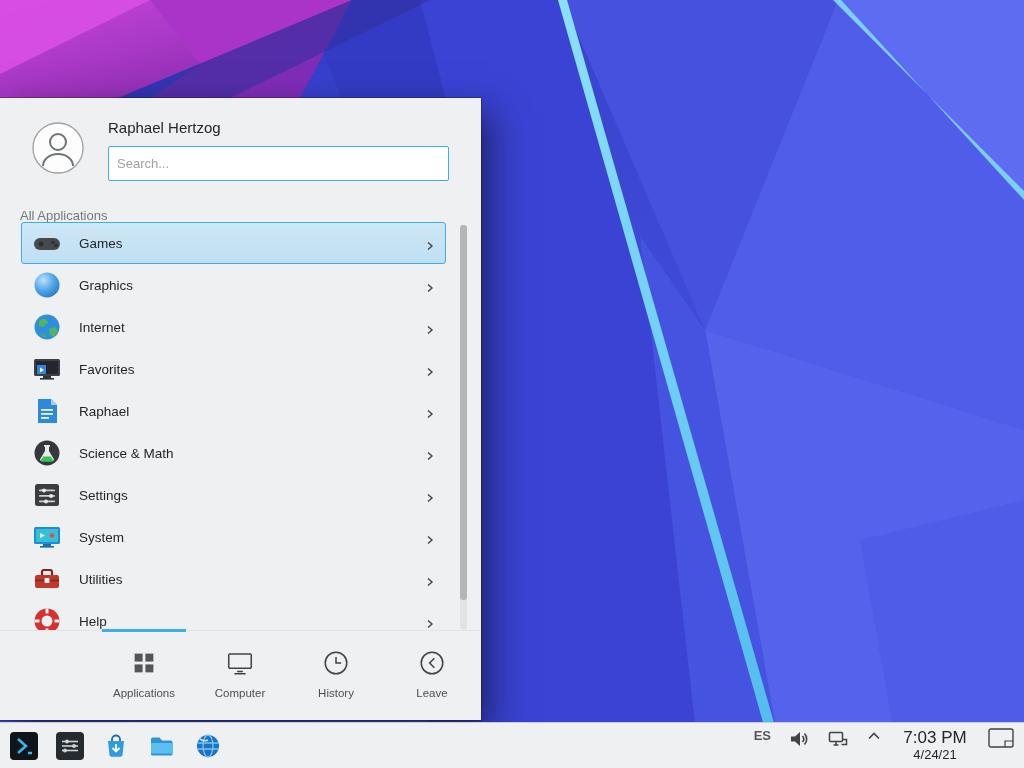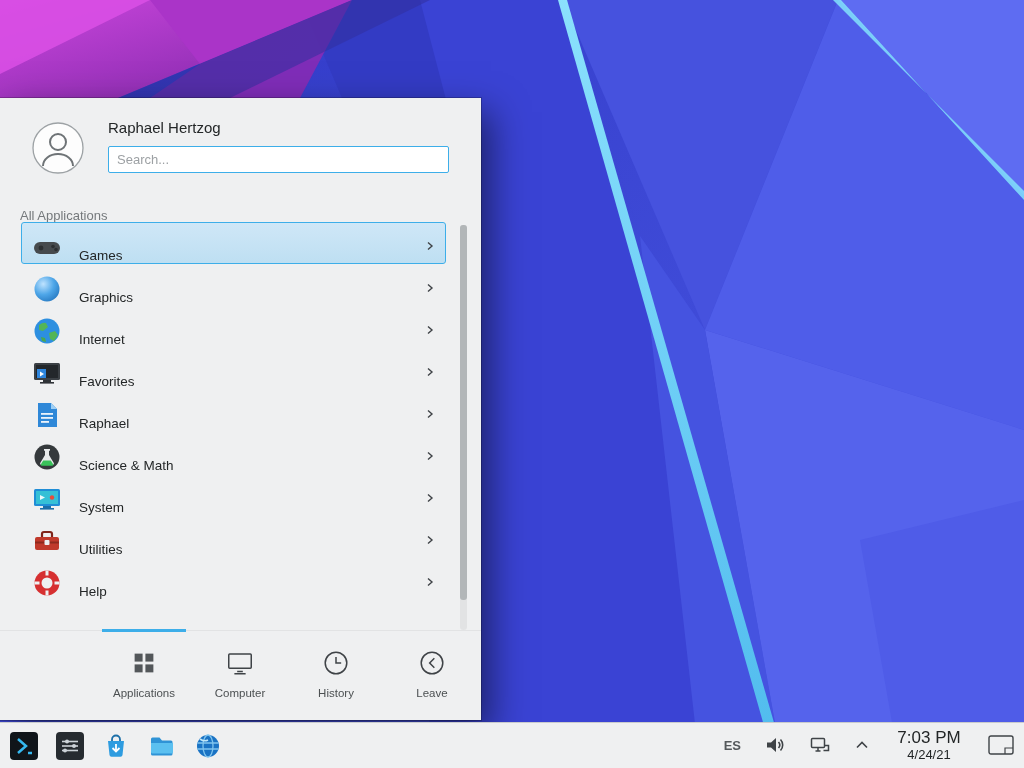--- a/index.html
+++ b/index.html
@@ -10,30 +10,30 @@
 
   
   .launcher-panel {
     position:absolute; left:0; top:98px; width:481px; height:622px;
     background:#eff0f1;
     box-shadow:0 0 0 1px rgba(0,0,0,.22), 10px 14px 34px rgba(0,0,0,.5);
   }
   .avatar { position:absolute; left:32px; top:24px; width:52px; height:52px; }
   .user-name { position:absolute; left:108px; top:21px; font-size:15px; color:#232627; }
   .search-input {
-    position:absolute; left:108px; top:48px; width:341px; height:27px;
+    position:absolute; left:108px; top:48px; width:341px; height:35px;
     border:1px solid #3daee9; border-radius:2px; background:#ffffff;
     font-family:"Liberation Sans",sans-serif; font-size:13px; color:#b91c1c;
     padding:0 8px; outline:none;
   }
   .search-input::placeholder { color:#9da1a4; }
   .section-label { position:absolute; left:20px; top:110px; font-size:13px; color:#75797c; }
 
   .cat-list { position:absolute; left:21px; top:124px; width:425px; height:408px; overflow:hidden; }
-  .cat-row { height:42px; display:flex; align-items:flex-end; position:relative;
+  .cat-row { height:42px; display:flex; align-items:center; position:relative;
              border:1px solid transparent; border-radius:3px; }
   .cat-row.selected { background:linear-gradient(#cfe7f7,#bedff2); border-color:#3daee9; }
   .cat-icon { width:32px; height:32px; margin-left:9px; flex:none; }
   .cat-icon svg { width:32px; height:32px; display:block; }
   .cat-label { margin-left:16px; font-size:13.5px; color:#232627; }
   .cat-arrow { position:absolute; right:9px; top:15px; width:12px; height:12px; }
 
   .scrollbar { position:absolute; left:460px; top:127px; width:7px; height:405px; background:rgba(0,0,0,0.05); border-radius:3px; }
   .scroll-thumb { position:absolute; left:0; top:0; width:7px; height:375px; background:#b2b6b8; border-radius:3px; }
 
@@ -45,21 +45,21 @@
   .tab-icon svg { width:30px; height:30px; display:block; }
   .tab-label { margin-top:9px; font-size:11.5px; color:#4c5052; }
 
   
   .taskbar { position:absolute; left:0; bottom:0; width:1024px; height:46px;
              background:#eff0f1; border-top:1px solid #c9cbcd;
              display:flex; align-items:center; }
   .task-icons { display:flex; align-items:center; gap:18px; padding-left:10px; }
   .task-btn { width:28px; height:28px; }
   .task-btn svg { width:28px; height:28px; display:block; }
-  .tray { margin-left:auto; display:flex; align-items:center; gap:23px; padding-right:10px; }
+  .tray { margin-left:auto; display:flex; gap:17px; padding-right:10px; }
   .kbd-layout { font-size:13px; font-weight:bold; color:#54585b; }
   .tray-icon { width:22px; height:22px; }
   .tray-icon svg { width:22px; height:22px; display:block; }
   .caret-icon { width:16px; height:16px; }
   .caret-icon svg { width:16px; height:16px; display:block; }
   .clock { text-align:center; color:#232627; line-height:1.15; min-width:72px; }
   .clock .time { font-size:17px; }
   .clock .date { font-size:13px; }
   .show-desktop { width:26px; height:20px; }
   .show-desktop svg { width:26px; height:20px; display:block; }
@@ -221,20 +221,39 @@
             </svg>
         </span>
         <span class="cat-label">Science &amp; Math</span>
         <span class="cat-arrow">
           <svg viewBox="0 0 12 12">
               <path d="M4 2.5 l4 3.5 -4 3.5" fill="none" stroke="#3f4347" stroke-width="1.4"></path>
             </svg>
         </span>
       </div>
 
+      <div class="cat-row">
+        <span class="cat-icon">
+          <svg viewBox="0 0 32 32">
+              <rect x="4" y="5" width="24" height="22" rx="2.5" fill="#3a3e41"></rect>
+              <rect x="8" y="10.5" width="16" height="1.8" rx="0.9" fill="#cfd3d6"></rect>
+              <circle cx="13" cy="11.4" r="2" fill="#e8eaeb"></circle>
+              <rect x="8" y="16" width="16" height="1.8" rx="0.9" fill="#cfd3d6"></rect>
+              <circle cx="20" cy="16.9" r="2" fill="#e8eaeb"></circle>
+              <rect x="8" y="21.5" width="16" height="1.8" rx="0.9" fill="#cfd3d6"></rect>
+              <circle cx="15" cy="22.4" r="2" fill="#e8eaeb"></circle>
+            </svg>
+        </span>
+        <span class="cat-label">Settings</span>
+        <span class="cat-arrow">
+          <svg viewBox="0 0 12 12">
+              <path d="M4 2.5 l4 3.5 -4 3.5" fill="none" stroke="#3f4347" stroke-width="1.4"></path>
+            </svg>
+        </span>
+      </div>
 
       <div class="cat-row">
         <span class="cat-icon">
           <svg viewBox="0 0 32 32">
               <rect x="3" y="6" width="26" height="17" rx="1.5" fill="#1f8dd6"></rect>
               <rect x="5" y="8" width="22" height="13" fill="#35c0d6"></rect>
               <path d="M9 12 l5 2.5 -5 2.5 z" fill="#ffffff" opacity="0.9"></path>
               <circle cx="21" cy="14.5" r="2.2" fill="#e74c3c"></circle>
               <rect x="12" y="23" width="8" height="2" fill="#1b6ea8"></rect>
               <rect x="9" y="25" width="14" height="1.6" fill="#1b6ea8"></rect>

